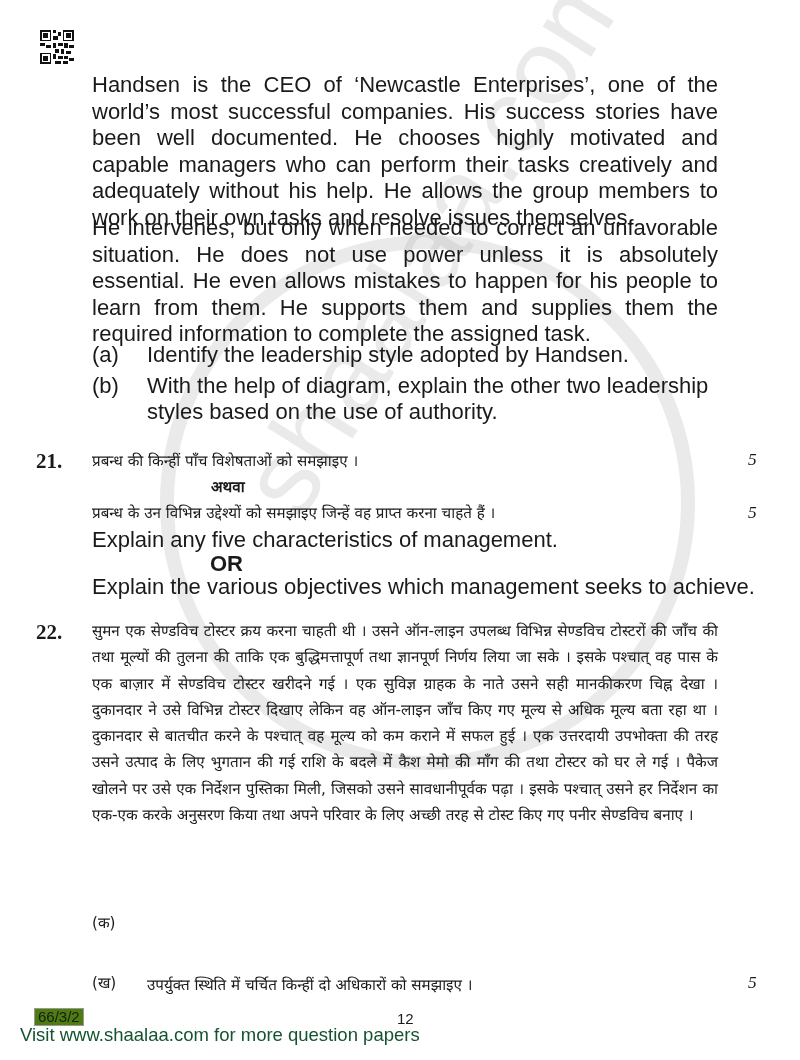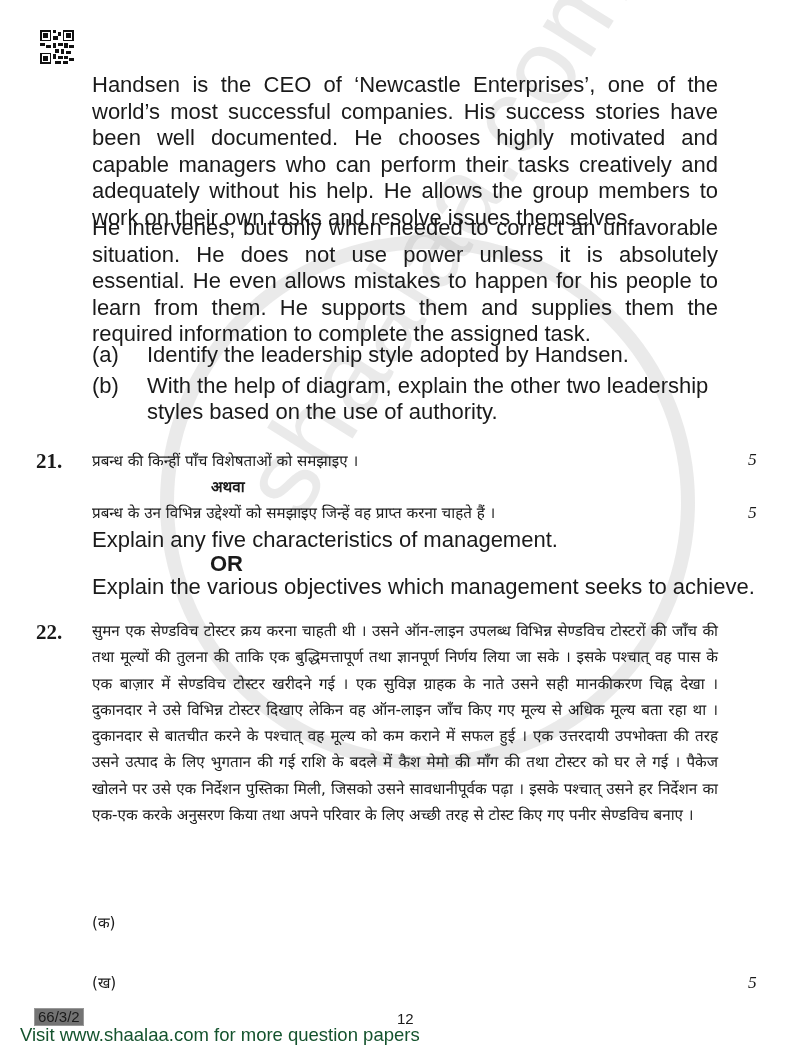--- a/index.html
+++ b/index.html
@@ -11,21 +11,21 @@
   .para { position: absolute; left: 92px; width: 626px; line-height: 26.5px; text-align: justify; margin: 0; }
   .sub { position: absolute; left: 92px; width: 640px; display: flex; }
   .sub .lbl { width: 55px; flex: none; }
   .sub .txt { width: 571px; line-height: 26px; }
   .qnum { position: absolute; left: 36px; font-family: "Liberation Serif", "DejaVu Serif", serif; font-weight: bold; font-size: 21px; }
   .marks { position: absolute; left: 748px; font-family: "Liberation Serif", "DejaVu Serif", serif; font-style: italic; font-size: 17.4px; }
   .line { position: absolute; left: 92px; white-space: nowrap; }
   .center-bold { position: absolute; font-weight: bold; }
   .watermark-ring { position: absolute; left: 160px; top: 235px; width: 535px; height: 535px; border-radius: 50%; border: 14px solid rgba(180,180,180,0.28); box-sizing: border-box; pointer-events: none; }
   .watermark-text { position: absolute; left: 215px; top: 470px; font-family: "Liberation Sans", "DejaVu Sans", sans-serif; font-size: 108px; color: rgba(170,170,170,0.25); transform: rotate(-58deg); transform-origin: left top; white-space: nowrap; pointer-events: none; letter-spacing: 2px; }
-  .footer-code { position: absolute; left: 34px; top: 1008px; border: 1px solid #999; padding: 0 3px; font-family: "Liberation Sans", "DejaVu Sans", sans-serif; font-size: 15px; line-height: 16px; background: #737373; }
+  .footer-code { position: absolute; left: 34px; top: 1008px; border: 1px solid #999; padding: 0 3px; font-family: "Liberation Sans", "DejaVu Sans", sans-serif; font-size: 15px; line-height: 16px; background: #4d7c0f; }
   .footer-page { position: absolute; left: 397px; top: 1010px; font-family: "Liberation Sans", "DejaVu Sans", sans-serif; font-size: 15px; }
   .footer-visit { position: absolute; left: 20px; top: 1024px; font-family: "Liberation Sans", "DejaVu Sans", sans-serif; font-size: 18.5px; color: #14532d; white-space: nowrap; }
   .hi-para { position: absolute; left: 92px; width: 626px; line-height: 26.3px; text-align: justify; text-align-last: left; margin: 0; }
 </style>
 </head>
 <body>
 
 <div class="page">
 
   <div class="watermark-ring"></div>
@@ -84,20 +84,21 @@
   <div class="line en" style="top:574px;">Explain the various objectives which management seeks to achieve.</div>
 
   <div class="qnum" style="top:620px;">22.</div>
   <p class="hi-para hi" style="top:618px;">सुमन एक सेण्डविच टोस्टर क्रय करना चाहती थी । उसने ऑन-लाइन उपलब्ध विभिन्न सेण्डविच टोस्टरों की जाँच की तथा मूल्यों की तुलना की ताकि एक बुद्धिमत्तापूर्ण तथा ज्ञानपूर्ण निर्णय लिया जा सके । इसके पश्चात् वह पास के एक बाज़ार में सेण्डविच टोस्टर खरीदने गई । एक सुविज्ञ ग्राहक के नाते उसने सही मानकीकरण चिह्न देखा । दुकानदार ने उसे विभिन्न टोस्टर दिखाए लेकिन वह ऑन-लाइन जाँच किए गए मूल्य से अधिक मूल्य बता रहा था । दुकानदार से बातचीत करने के पश्चात् वह मूल्य को कम कराने में सफल हुई । एक उत्तरदायी उपभोक्ता की तरह उसने उत्पाद के लिए भुगतान की गई राशि के बदले में कैश मेमो की माँग की तथा टोस्टर को घर ले गई । पैकेज खोलने पर उसे एक निर्देशन पुस्तिका मिली, जिसको उसने सावधानीपूर्वक पढ़ा । इसके पश्चात् उसने हर निर्देशन का एक-एक करके अनुसरण किया तथा अपने परिवार के लिए अच्छी तरह से टोस्ट किए गए पनीर सेण्डविच बनाए ।</p>
 
   <div class="sub hi" style="top:912px;">
     <span class="lbl">(क)</span>
   </div>
   <div class="sub hi" style="top:972px;">
     <span class="lbl">(ख)</span>
+    <span class="txt">उपर्युक्त स्थिति में चर्चित किन्हीं दो अधिकारों को समझाइए ।</span>
   </div>
   <div class="marks" style="top:972px;">5</div>
 
   <div class="footer-code">66/3/2</div>
   <div class="footer-page">12</div>
   <div class="footer-visit">Visit www.shaalaa.com for more question papers</div>
 
 </div>
 
 </body></html>

